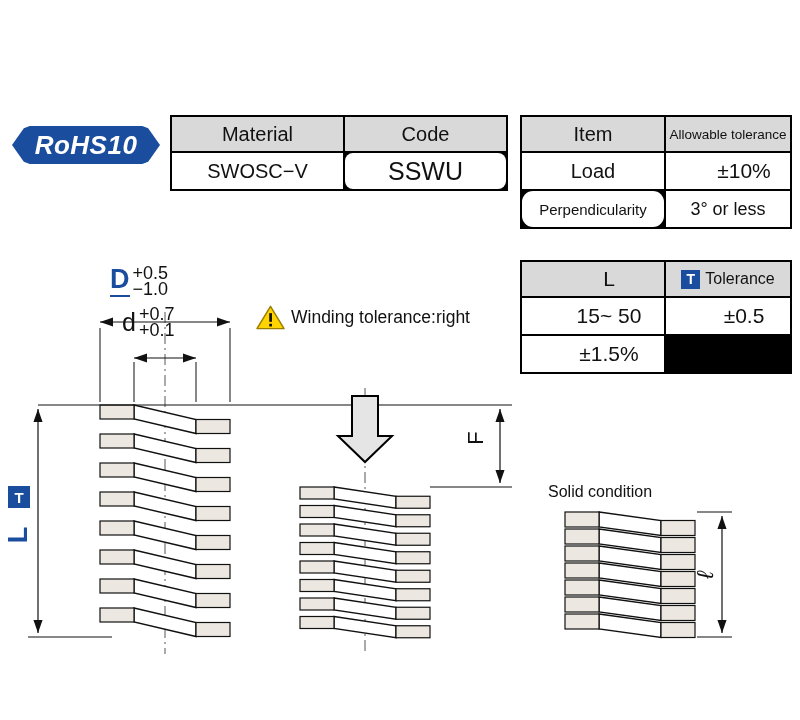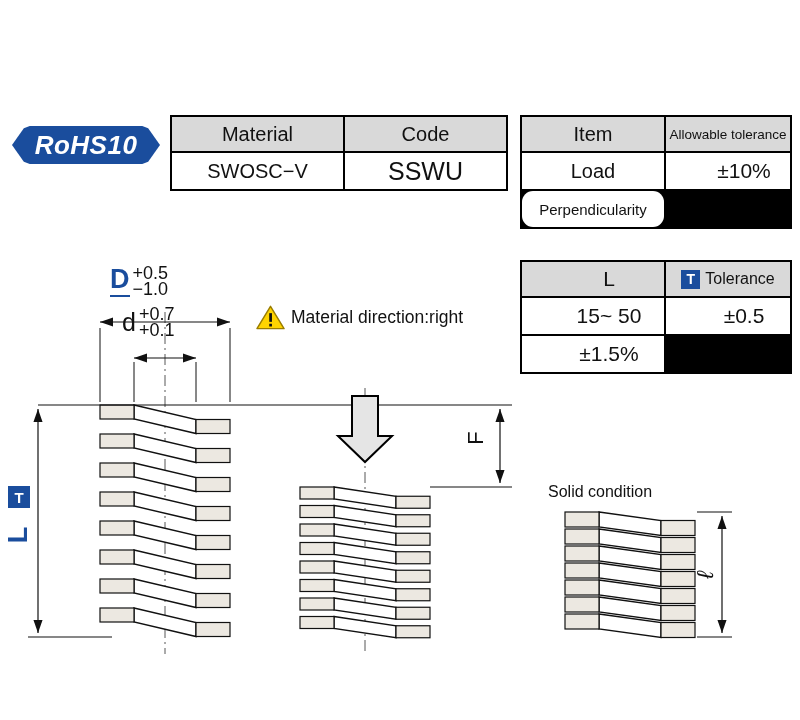--- a/index.html
+++ b/index.html
@@ -12,21 +12,21 @@
          background:#1a4d9d;display:flex;align-items:center;justify-content:center;
          clip-path:polygon(0% 50%,8% 6%,12% 0%,88% 0%,92% 6%,100% 50%,92% 94%,88% 100%,12% 100%,8% 94%);}
   .badge span{color:#fff;font-size:26px;font-weight:700;font-style:italic;letter-spacing:.5px;}
 
   
   .tbl{position:absolute;background:#000;display:grid;gap:2px;padding:2px;}
   .cell{background:#fff;display:flex;align-items:center;justify-content:center;
         font-size:20px;white-space:nowrap;}
   .hdr{background:#d9d9d9;}
   .fs13{font-size:13.5px;text-align:center;} .fs15{font-size:15px;border-radius:11px;} .fs16{font-size:16px;}
-  .fs18{font-size:18px;} .fs21{font-size:21px;padding-left:32px;} .fs25{font-size:25px;}
+  .fs18{font-size:18px;} .fs21{font-size:21px;padding-left:32px;} .fs25{font-size:25px;border-radius:8px;}
   #material-table{left:170px;top:115px;grid-template-columns:171px 161px;grid-template-rows:34px 36px;}
   #spec-table{left:520px;top:115px;grid-template-columns:142px 124px;grid-template-rows:34px 36px 36px;}
   #length-table{left:520px;top:260px;grid-template-columns:142px 124px;grid-template-rows:34px 36px 36px;}
   .t-icon{display:inline-flex;align-items:center;justify-content:center;width:19px;height:19px;
           background:#1a4d9d;color:#fff;font-size:14px;font-weight:700;margin-right:5px;}
 
   
   .lbl{position:absolute;white-space:nowrap;}
   .rot{transform:rotate(-90deg);transform-origin:center;display:flex;align-items:center;justify-content:center;}
   .blue{color:#1a4d9d;}
@@ -166,20 +166,21 @@
     <div class="cell">SWOSC−V</div>
     <div class="cell fs25">SSWU</div>
   </div>
 
   <div class="tbl" id="spec-table">
     <div class="cell hdr">Item</div>
     <div class="cell hdr fs13">Allowable tolerance</div>
     <div class="cell">Load</div>
     <div class="cell fs21">±10%</div>
     <div class="cell fs15">Perpendicularity</div>
+    <div class="cell fs18">3° or less</div>
   </div>
 
   <div class="tbl" id="length-table">
     <div class="cell hdr fs21">L</div>
     <div class="cell hdr fs16">
       <span class="t-icon">T</span>
       <span>Tolerance</span>
     </div>
     <div class="cell fs21">15~ 50</div>
     <div class="cell fs21">±0.5</div>
@@ -201,21 +202,21 @@
       <span>+0.1</span>
     </span>
   </div>
 
   <div class="lbl" id="warning">
     <svg width="29" height="27" viewBox="0 0 30 27">
       <path d="M15,2 L29,25 L1,25 z" fill="#ffd400" stroke="#9a7d00" stroke-width="1.5" stroke-linejoin="round"></path>
       <rect x="13.7" y="9" width="2.8" height="9" fill="#111"></rect>
       <rect x="13.7" y="20" width="2.8" height="2.8" fill="#111"></rect>
     </svg>
-    <span>Material direction:right</span>
+    <span>Winding tolerance:right</span>
   </div>
 
   <div class="lbl rot" id="f-label">F</div>
   <div class="lbl" id="t-box">T</div>
   <div class="lbl rot blue" id="l-label">L</div>
   <div class="lbl" id="solid-label">Solid condition</div>
   <div class="lbl rot" id="ell-label">ℓ</div>
 
 </div>
 

